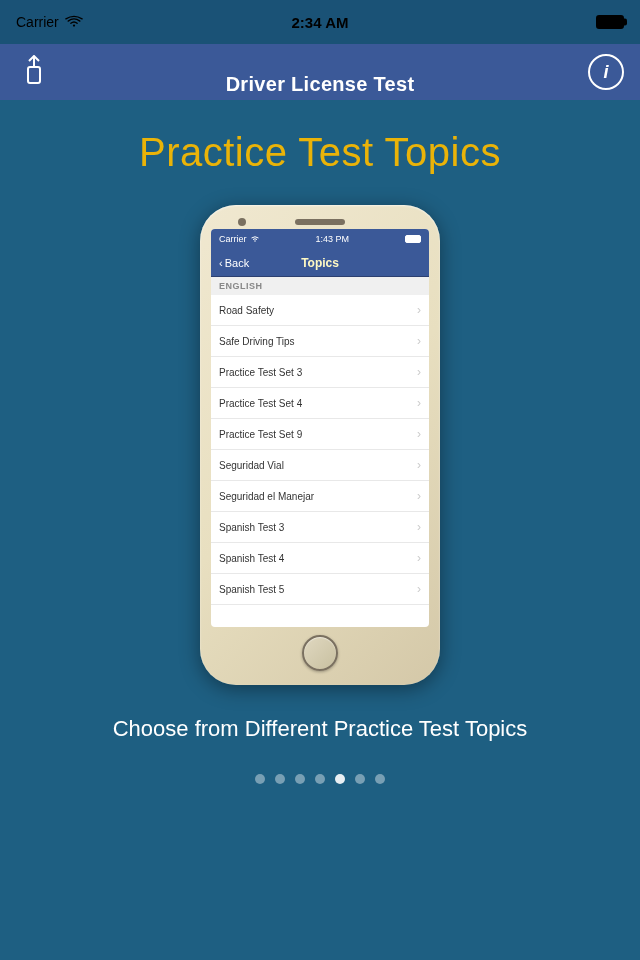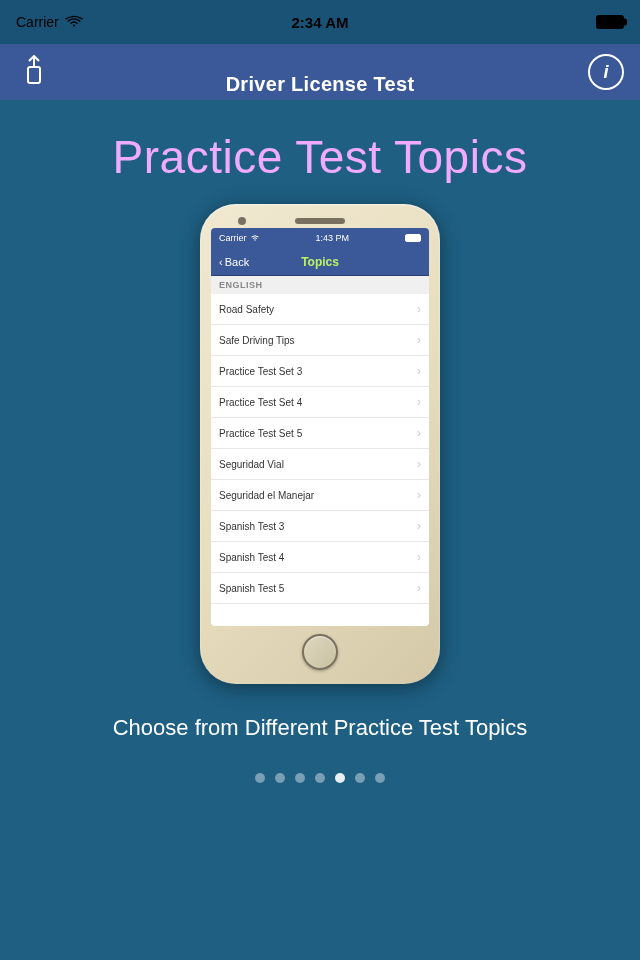--- a/index.html
+++ b/index.html
@@ -125,25 +125,25 @@
     .main-content {
       background: #1e5f82;
       display: flex;
       flex-direction: column;
       align-items: center;
       padding: 30px 20px 20px;
       height: calc(960px - 44px - 56px);
     }
 
     .page-title {
-      color: #f0abfc;
-      font-size: 46px;
+      color: #eab308;
+      font-size: 40px;
       font-weight: 300;
       text-align: center;
-      margin-bottom: 20px;
+      margin-bottom: 30px;
       letter-spacing: 0.5px;
     }
 
     
     .phone-mockup {
       width: 240px;
       height: 480px;
       background: linear-gradient(135deg, #f0e8d0, #e8dfc0, #d4c8a8);
       border-radius: 36px;
       padding: 14px 8px;
@@ -232,21 +232,21 @@
     .inner-back {
       display: flex;
       align-items: center;
       color: #fff;
       font-size: 11px;
       gap: 2px;
       cursor: pointer;
     }
 
     .inner-nav-title {
-      color: #bef264;
+      color: #fef9c3;
       font-size: 12px;
       font-weight: 600;
     }
 
     
     .inner-list {
       overflow-y: auto;
       height: calc(380px - 20px - 28px);
     }
 
@@ -414,21 +414,21 @@
         </div>
         <div class="inner-list-item">
           <span class="inner-item-text">Practice Test Set 3</span>
           <span class="inner-chevron">›</span>
         </div>
         <div class="inner-list-item">
           <span class="inner-item-text">Practice Test Set 4</span>
           <span class="inner-chevron">›</span>
         </div>
         <div class="inner-list-item">
-          <span class="inner-item-text">Practice Test Set 5</span>
+          <span class="inner-item-text">Practice Test Set 9</span>
           <span class="inner-chevron">›</span>
         </div>
 
         <div class="inner-list-item">
           <span class="inner-item-text">Seguridad Vial</span>
           <span class="inner-chevron">›</span>
         </div>
         <div class="inner-list-item">
           <span class="inner-item-text">Seguridad el Manejar</span>
           <span class="inner-chevron">›</span>

